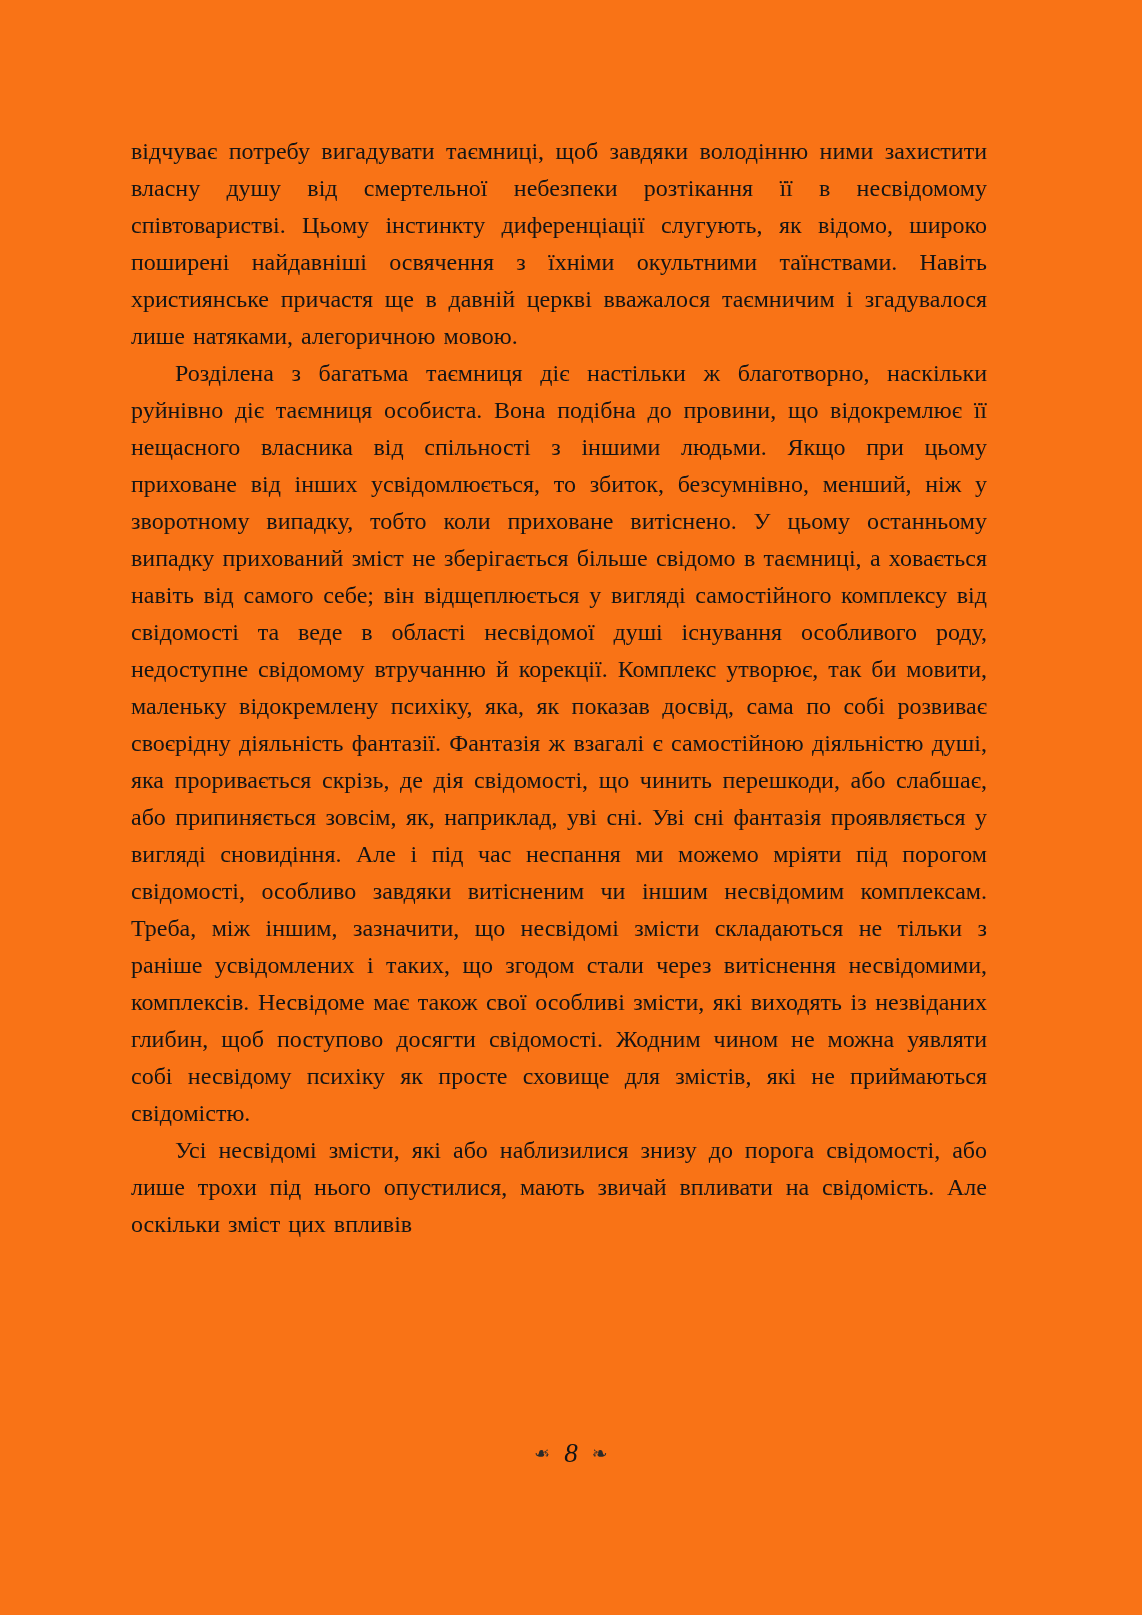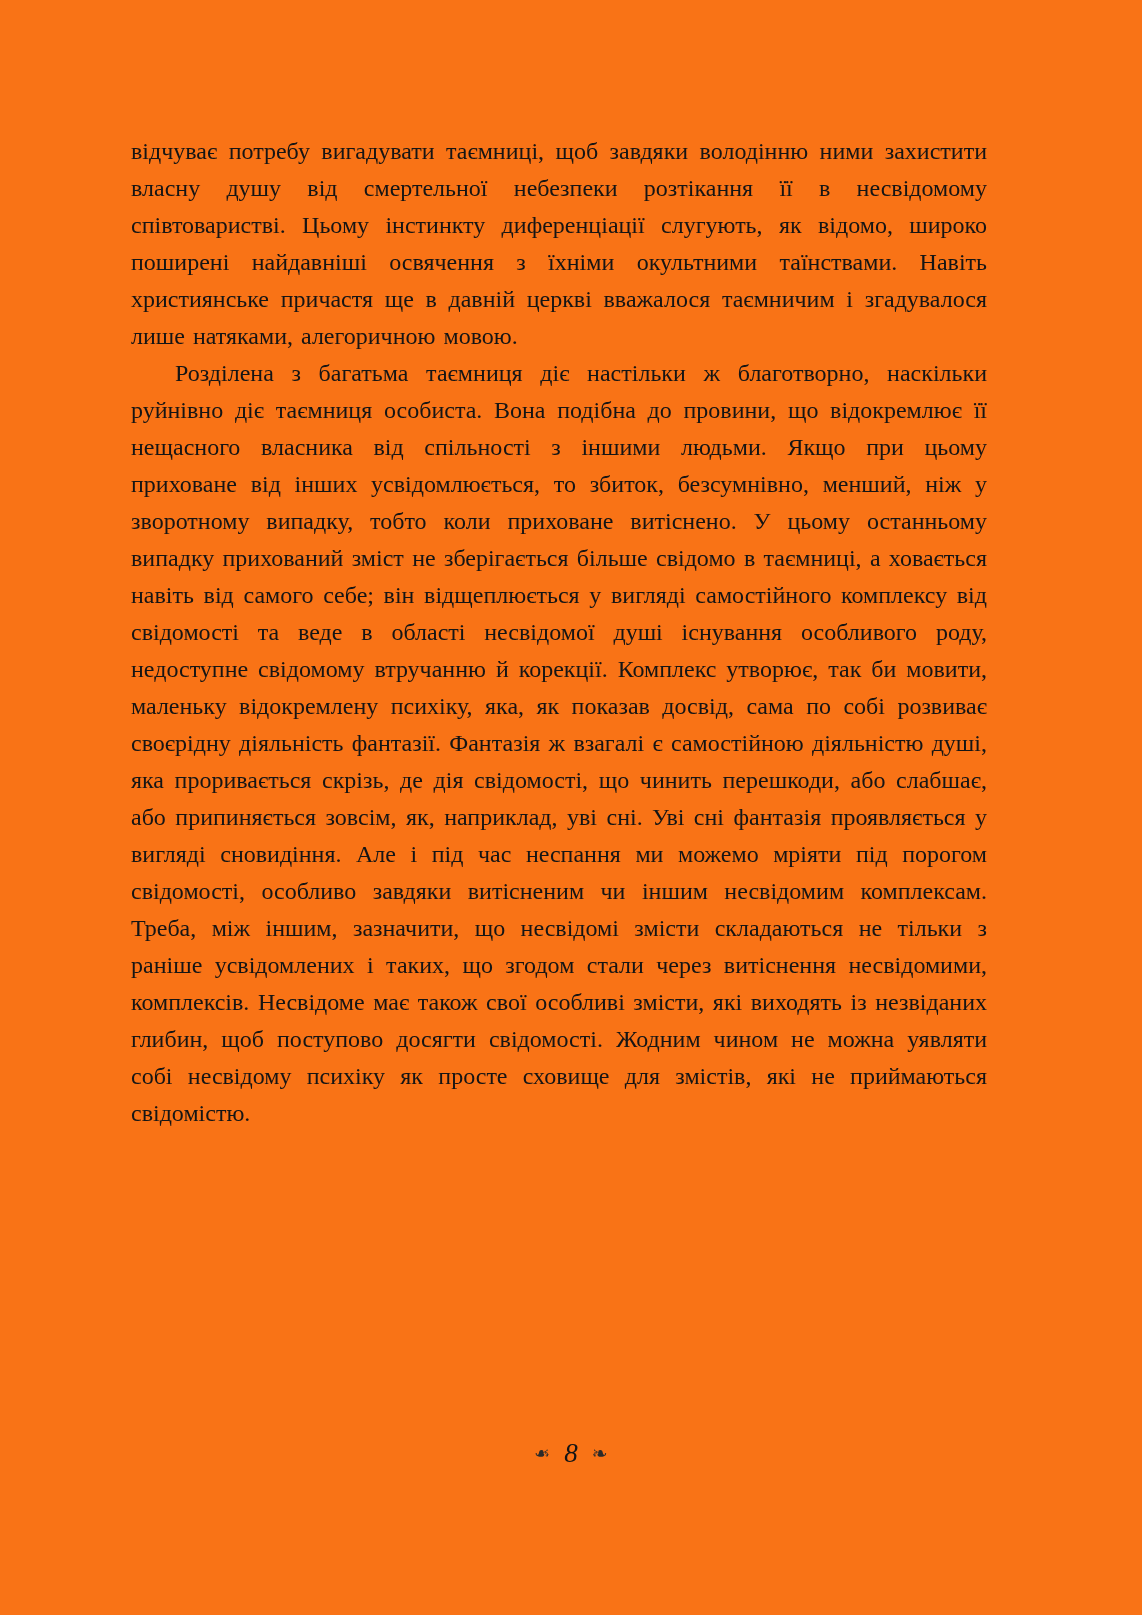--- a/index.html
+++ b/index.html
@@ -63,20 +63,21 @@
   }
 </style>
 </head>
 <body>
 
 <div class="page">
 
   <div class="text-block">
     <p>відчуває потребу вигадувати таємниці, щоб завдяки володінню ними захистити власну душу від смертельної небезпеки розтікання її в несвідомому співтоваристві. Цьому інстинкту диференціації слугують, як відомо, широко поширені найдавніші освячення з їхніми окультними таїнствами. Навіть християнське причастя ще в давній церкві вважалося таємничим і згадувалося лише натяками, алегоричною мовою.</p>
     <p class="indent">Розділена з багатьма таємниця діє настільки ж благотворно, наскільки руйнівно діє таємниця особиста. Вона подібна до провини, що відокремлює її нещасного власника від спільності з іншими людьми. Якщо при цьому приховане від інших усвідомлюється, то збиток, безсумнівно, менший, ніж у зворотному випадку, тобто коли приховане витіснено. У цьому останньому випадку прихований зміст не зберігається більше свідомо в таємниці, а ховається навіть від самого себе; він відщеплюється у вигляді самостійного комплексу від свідомості та веде в області несвідомої душі існування особливого роду, недоступне свідомому втручанню й корекції. Комплекс утворює, так би мовити, маленьку відокремлену психіку, яка, як показав досвід, сама по собі розвиває своєрідну діяльність фантазії. Фантазія ж взагалі є самостійною діяльністю душі, яка проривається скрізь, де дія свідомості, що чинить перешкоди, або слабшає, або припиняється зовсім, як, наприклад, уві сні. Уві сні фантазія проявляється у вигляді сновидіння. Але і під час неспання ми можемо мріяти під порогом свідомості, особливо завдяки витісненим чи іншим несвідомим комплексам. Треба, між іншим, зазначити, що несвідомі змісти складаються не тільки з раніше усвідомлених і таких, що згодом стали через витіснення несвідомими, комплексів. Несвідоме має також свої особливі змісти, які виходять із незвіданих глибин, щоб поступово досягти свідомості. Жодним чином не можна уявляти собі несвідому психіку як просте сховище для змістів, які не приймаються свідомістю.</p>
+    <p class="indent">Усі несвідомі змісти, які або наблизилися знизу до порога свідомості, або лише трохи під нього опустилися, мають звичай впливати на свідомість. Але оскільки зміст цих впливів</p>
   </div>
 
   <div class="footer">
     <span class="ornament ornament-left">❧</span>
     <span class="page-number">8</span>
     <span class="ornament ornament-right">❧</span>
   </div>
 
 </div>
 

